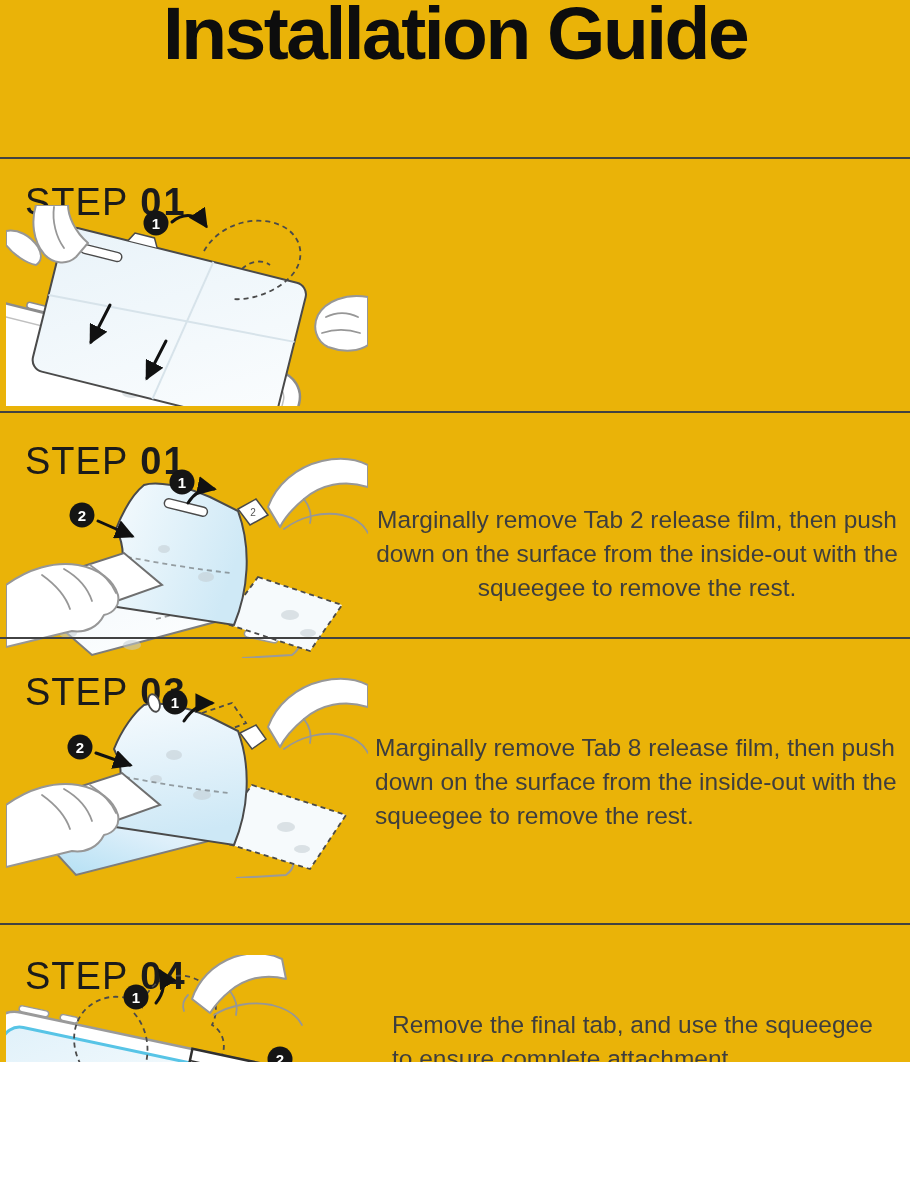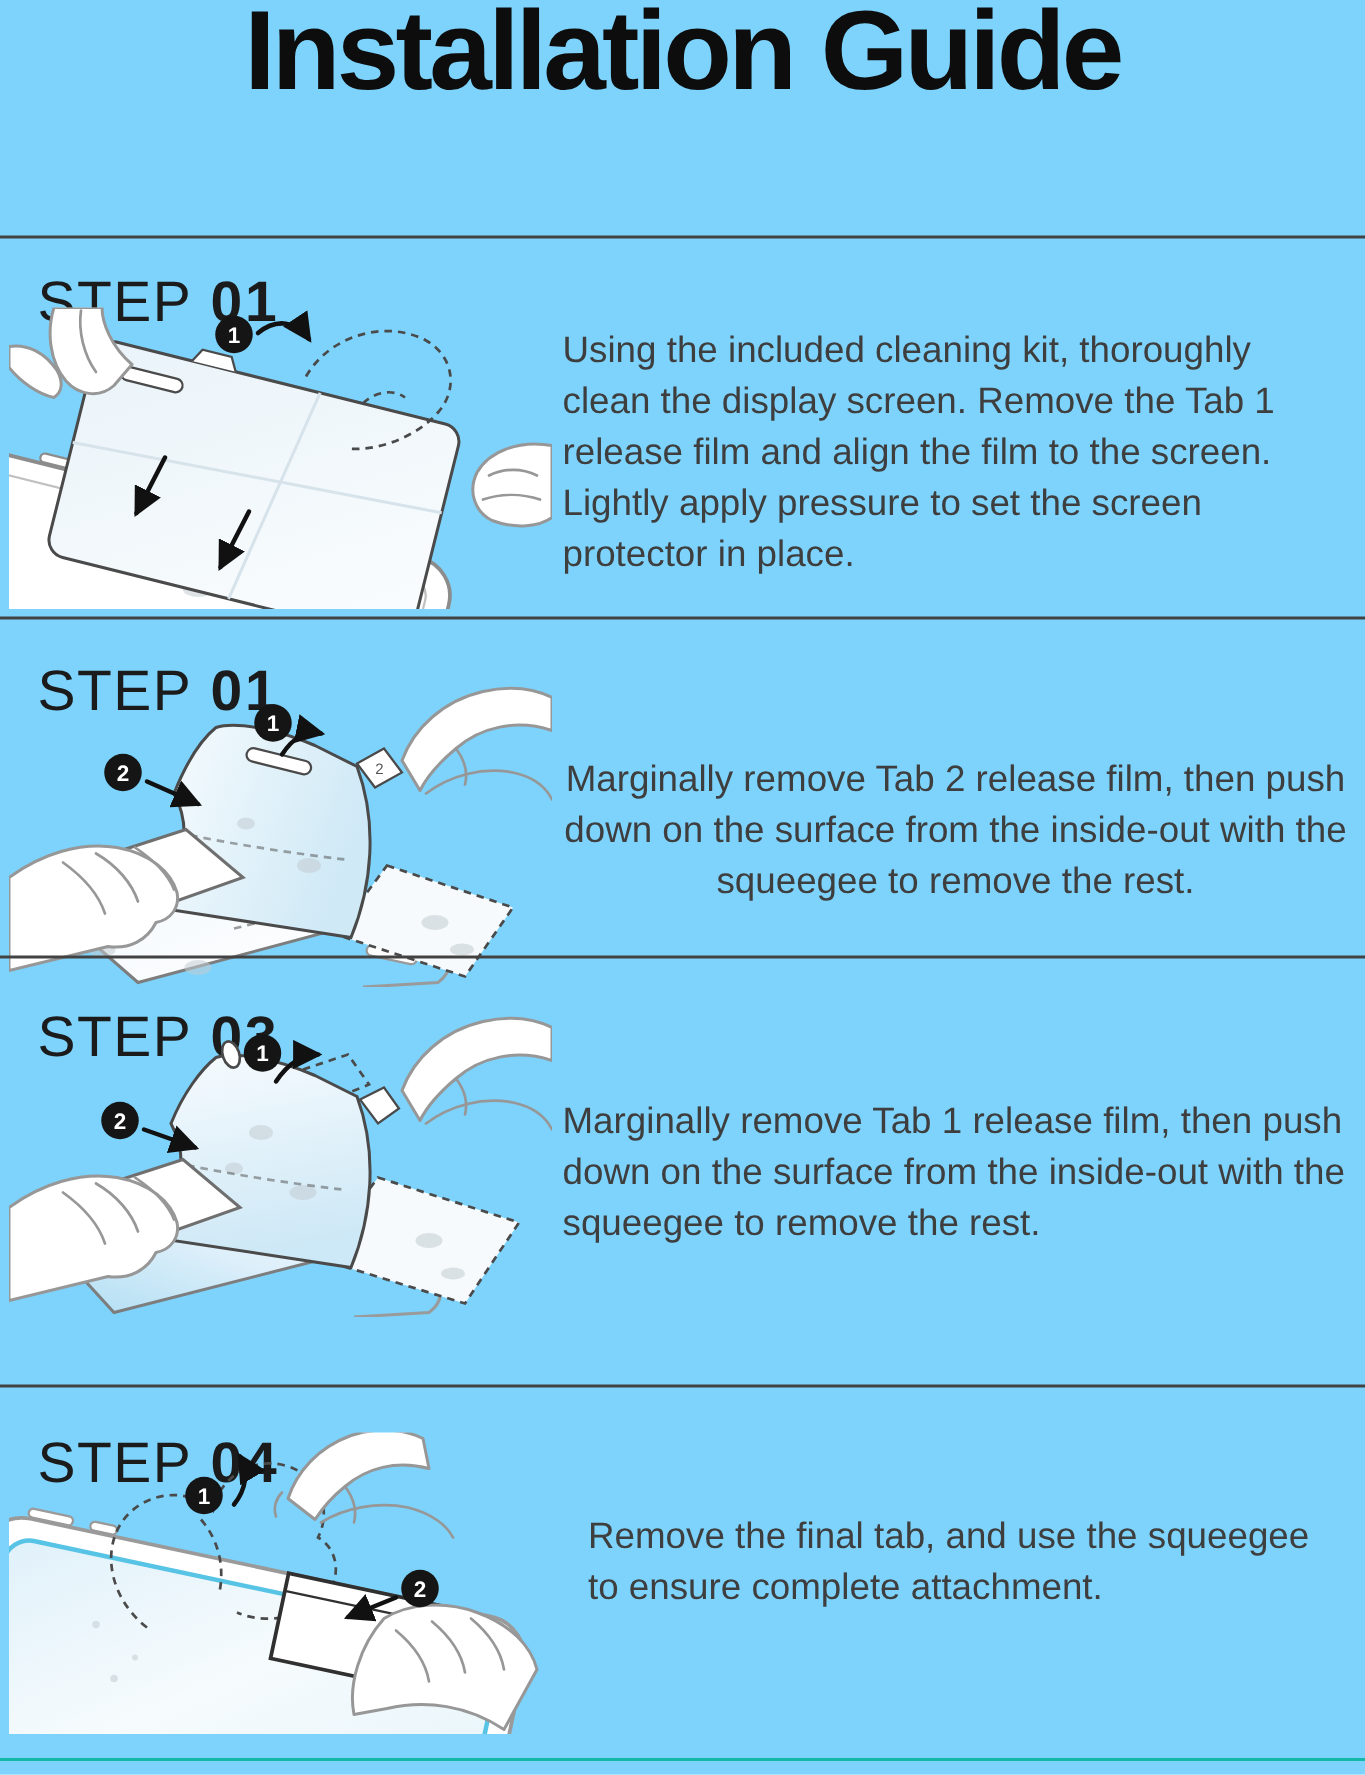--- a/index.html
+++ b/index.html
@@ -2,21 +2,21 @@
 <html><head>
 <meta charset="utf-8">
 <style>
   * { box-sizing: border-box; }
   html, body { margin: 0; padding: 0; }
   body {
     width: 910px; height: 1183px;
     background: #ffffff;
     font-family: "Liberation Sans", "DejaVu Sans", sans-serif;
   }
-  .page { position: relative; width: 910px; height: 1183px; overflow: hidden; background:#7dd3fc; }
+  .page { position: relative; width: 910px; height: 1062px; overflow: hidden; background:#eab308; }
 
   .title {
     position: absolute; top: -10px; left: 0; width: 100%;
     margin: 0; text-align: center;
     font-size: 75px; font-weight: 800; letter-spacing: -2.5px; color: #0d0d0d;
   }
 
   .step { position: absolute; left: 0; width: 910px; border-top: 2px solid #424242; }
   #s1 { top: 157px; height: 254px; }
   #s2 { top: 411px; height: 254px; }
@@ -111,21 +111,20 @@
           <path class="hand" d="M362,92 C340,88 320,96 312,110 C306,122 310,136 322,142 C338,148 354,146 362,140 Z"></path>
           <path class="hline" d="M320,112 C330,107 342,107 352,112"></path>
           <path class="hline" d="M316,128 C328,124 342,124 354,128"></path>
         </g>
         <g>
           <circle class="badge" cx="150" cy="18" r="12.5"></circle>
           <text class="badge-num" x="150" y="23.5">1</text>
         </g>
       </svg>
     </div>
-    <p class="desc">Using the included cleaning kit, thoroughly clean the display screen. Remove the Tab 1 release film and align the film to the screen. Lightly apply pressure to set the screen protector in place.</p>
   </section>
 
   <section class="step" id="s2">
     <div class="step-header">
       <span class="step-label">STEP</span><span class="step-num">01</span>
     </div>
     <div class="illus">
       <svg viewBox="0 0 362 201">
         <defs>
           <marker id="m2" viewBox="0 0 10 10" refX="8.5" refY="5" markerWidth="6.5" markerHeight="6.5" orient="auto">
@@ -235,21 +234,21 @@
         <g>
           <circle class="badge" cx="169" cy="25" r="12.5"></circle>
           <text class="badge-num" x="169" y="30.5">1</text>
         </g>
         <g>
           <circle class="badge" cx="74" cy="70" r="12.5"></circle>
           <text class="badge-num" x="74" y="75.5">2</text>
         </g>
       </svg>
     </div>
-    <p class="desc">Marginally remove Tab 1 release film, then push down on the surface from the inside-out with the squeegee to remove the rest.</p>
+    <p class="desc">Marginally remove Tab 8 release film, then push down on the surface from the inside-out with the squeegee to remove the rest.</p>
   </section>
 
   <section class="step" id="s4">
     <div class="step-header">
       <span class="step-label">STEP</span><span class="step-num">04</span>
     </div>
     <div class="illus">
       <svg viewBox="0 0 362 201">
         <defs>
           <marker id="m4" viewBox="0 0 10 10" refX="8.5" refY="5" markerWidth="6.5" markerHeight="6.5" orient="auto">

